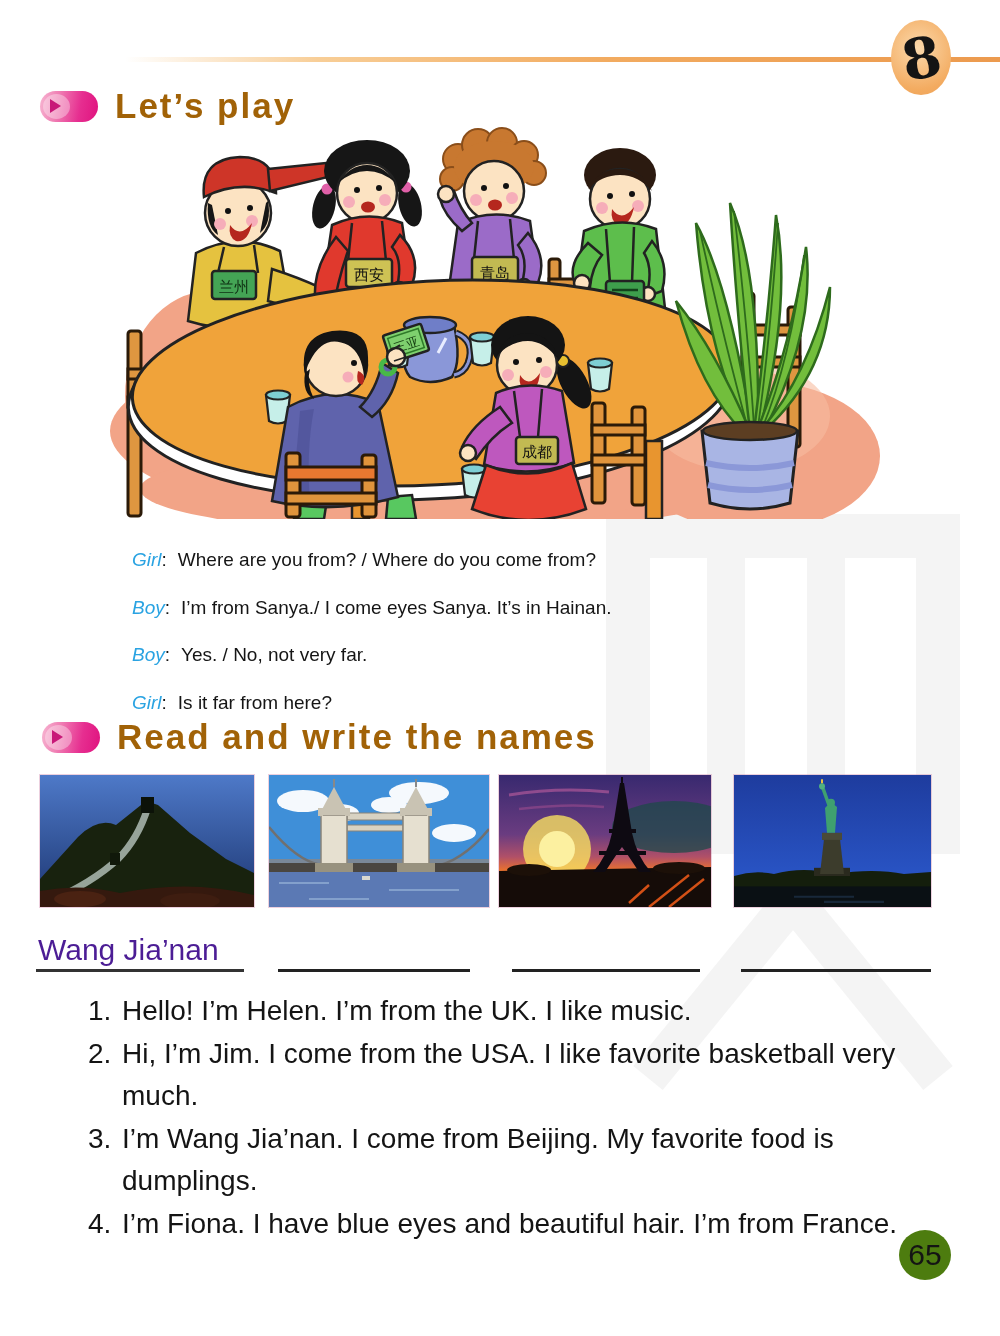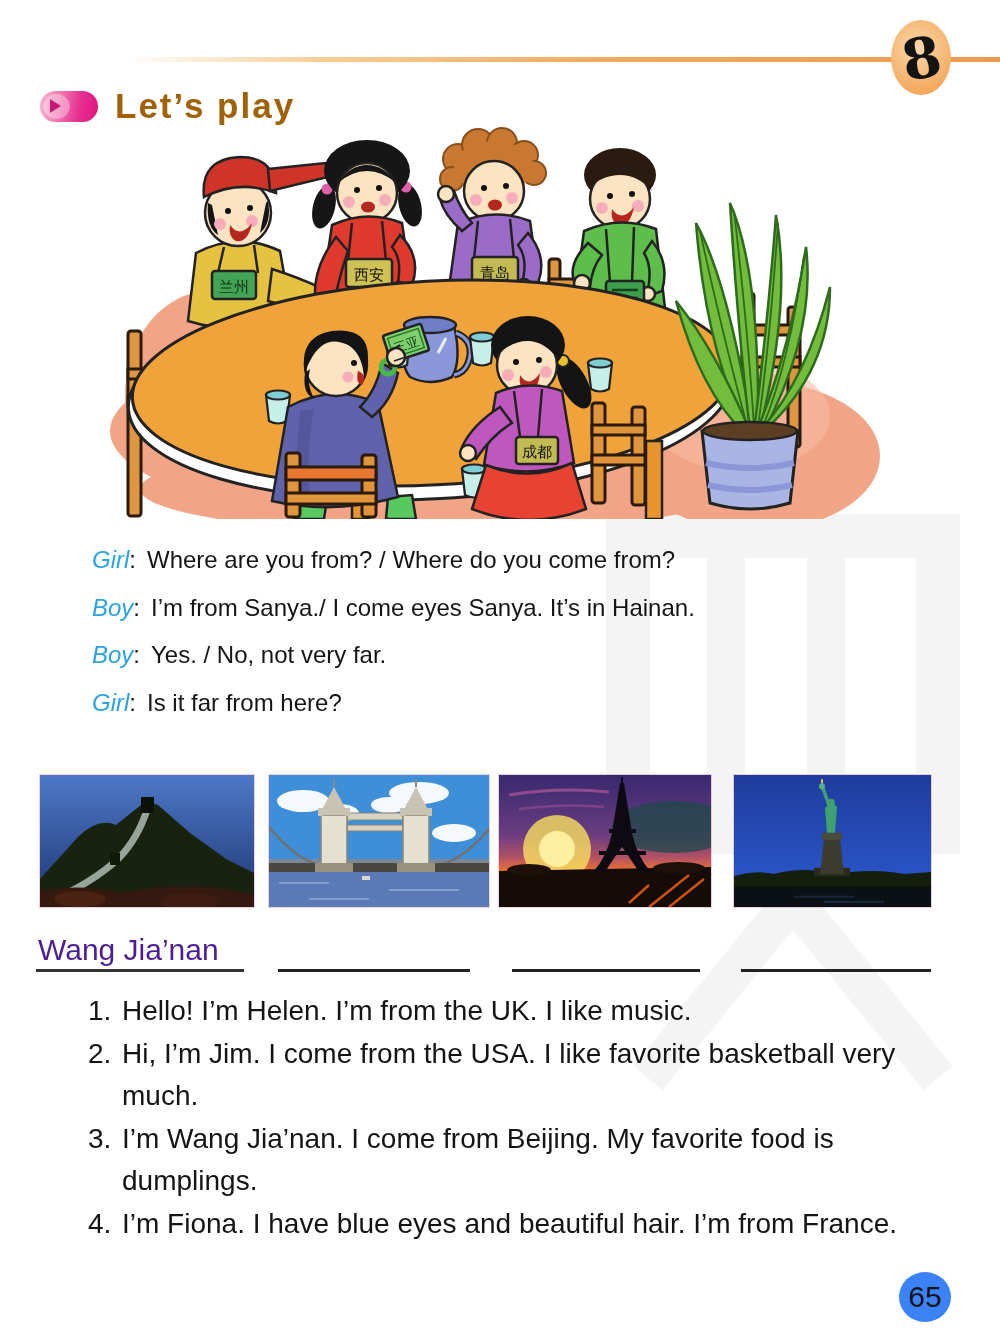--- a/index.html
+++ b/index.html
@@ -26,21 +26,21 @@
   .pill .tri{position:absolute;left:10px;top:8px;width:0;height:0;
     border-top:7px solid transparent;border-bottom:7px solid transparent;border-left:11px solid #C81878;}
   .section-title{font-size:35px;font-weight:bold;color:#a16207;letter-spacing:2px;white-space:nowrap;}
 
   
   .illustration{position:absolute;left:100px;top:111px;width:780px;height:408px;}
   .illustration svg{display:block;font-family:"Liberation Sans",sans-serif;}
 
   
   .dialogue{position:absolute;left:92px;top:536px;width:880px;}
-  .dialogue .line{line-height:47.5px;font-size:24px;white-space:nowrap;}
+  .dialogue .line{line-height:47.5px;font-size:19px;white-space:nowrap;margin-left:40px;}
   .dialogue .speaker{font-style:italic;color:#2AA3E2;}
   .dialogue .colon{color:#151515;margin-right:11px;}
   .dialogue .utterance{color:#151515;}
 
   
   .photo{position:absolute;top:775px;height:132px;outline:1px solid rgba(200,120,160,0.35);}
   .photo svg{display:block;width:100%;height:100%;}
   .ph1{left:40px;width:214px;}
   .ph2{left:269px;width:220px;}
   .ph3{left:499px;width:212px;}
@@ -54,22 +54,22 @@
   .b2{left:512px;width:188px;}
   .b3{left:741px;width:190px;}
 
   
   .sentences{position:absolute;left:88px;top:990px;width:868px;margin:0;padding:0;list-style:none;}
   .sentences li{display:flex;font-size:28px;line-height:42.5px;color:#141414;}
   .sentences .num{flex:0 0 34px;}
   .sentences .txt{flex:1;}
 
   
-  .page-badge{position:absolute;left:899px;top:1272px;width:52px;height:50px;border-radius:50%;
-    background:#3b82f6;display:flex;align-items:center;justify-content:center;}
+  .page-badge{position:absolute;left:899px;top:1230px;width:52px;height:50px;border-radius:50%;
+    background:#4d7c0f;display:flex;align-items:center;justify-content:center;}
   .page-badge span{font-size:30px;color:#141414;}
 
   
   .watermark{position:absolute;left:588px;top:512px;pointer-events:none;}
 </style>
 </head>
 <body>
 
 <div class="page">
 
@@ -335,20 +335,26 @@
       <span class="speaker">Boy</span><span class="colon">:</span><span class="utterance">I’m from Sanya./ I come eyes Sanya. It’s in Hainan.</span>
     </div>
     <div class="line">
       <span class="speaker">Boy</span><span class="colon">:</span><span class="utterance">Yes. / No, not very far.</span>
     </div>
     <div class="line">
       <span class="speaker">Girl</span><span class="colon">:</span><span class="utterance">Is it far from here?</span>
     </div>
   </div>
 
+  <div class="section-header hdr-read-names">
+    <span class="pill">
+        <span class="tri"></span>
+      </span>
+    <span class="section-title">Read and write the names</span>
+  </div>
 
   <div class="photo ph1">
     <svg viewBox="0 0 214 132" preserveAspectRatio="none">
       <defs>
           <linearGradient id="sky1" x1="0" y1="0" x2="0" y2="1">
         <stop offset="0" stop-color="#4E79C8"></stop>
             <stop offset="1" stop-color="#1C3570"></stop>
           </linearGradient>
         </defs>
       <rect width="214" height="132" fill="url(#sky1)"></rect>

